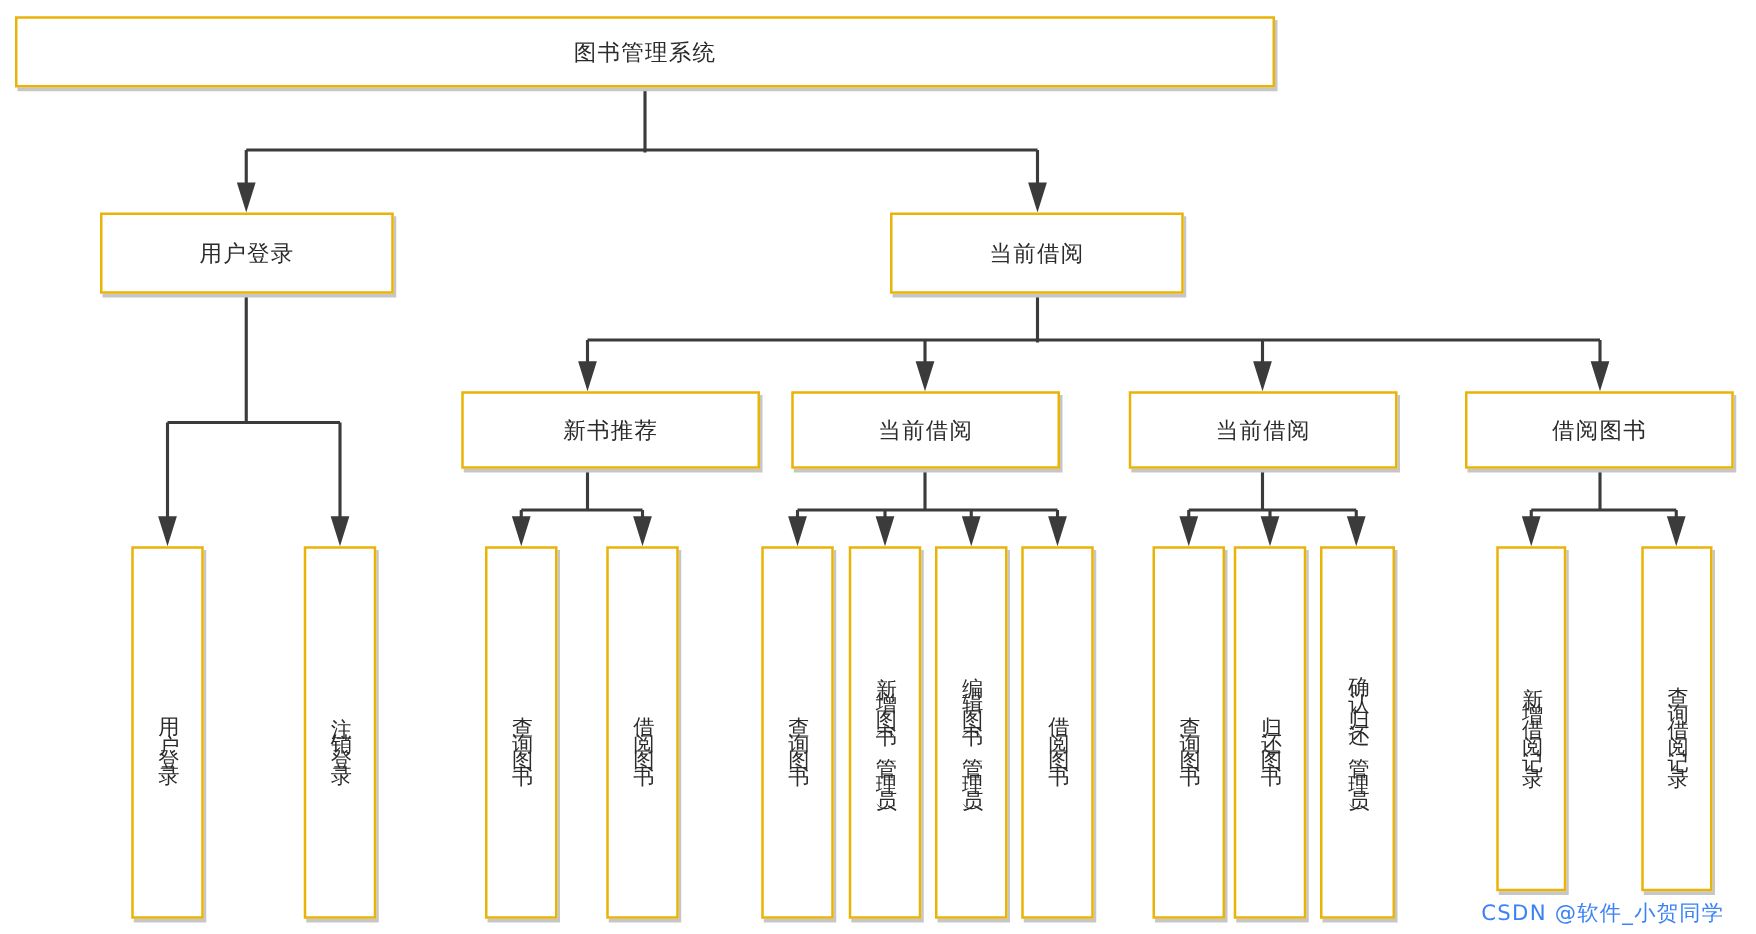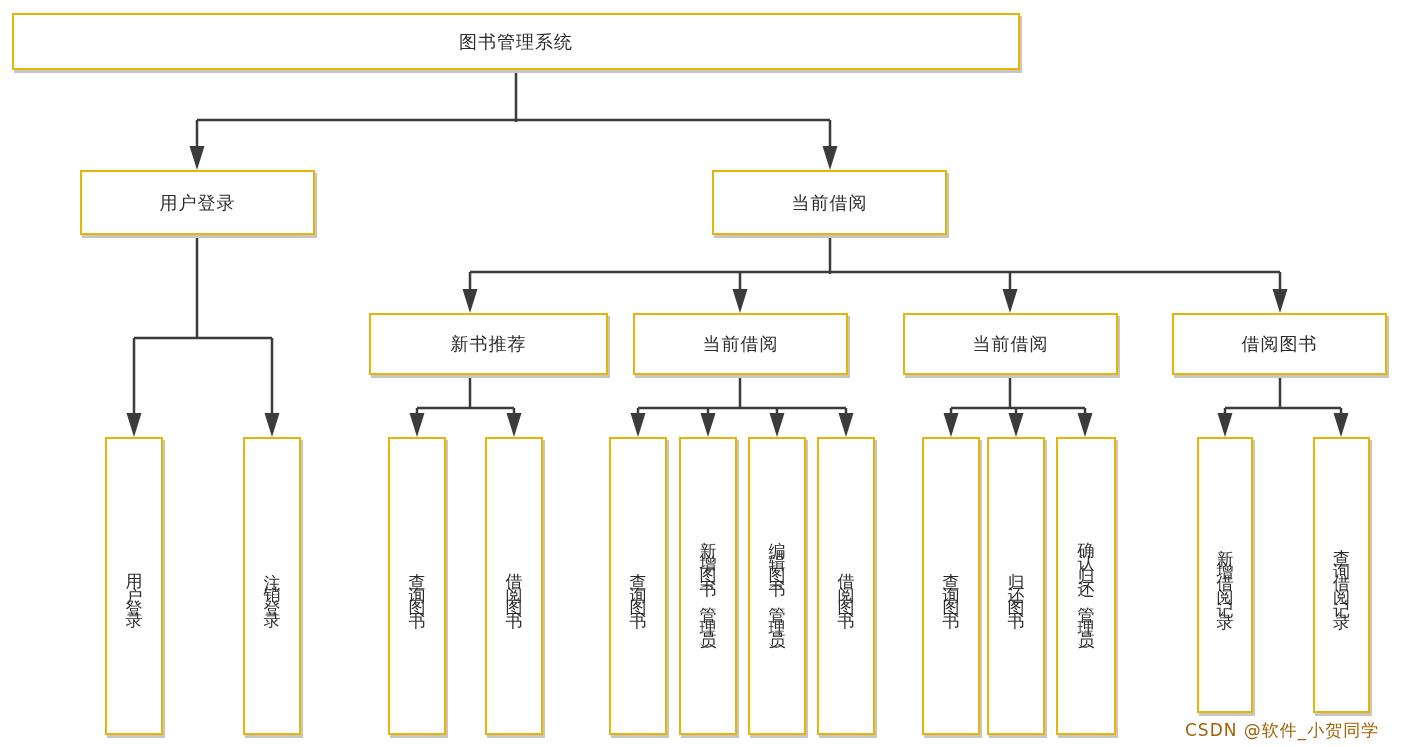--- a/index.html
+++ b/index.html
@@ -39,21 +39,21 @@
     text-orientation: mixed;
     font-size: 17px;
     letter-spacing: 13px;
     line-height: 1;
   }
   .watermark {
     position: absolute;
     left: 1185px;
     top: 719px;
     font-size: 17px;
-    color: #a16207;
+    color: #3b82f6;
     letter-spacing: 1px;
     text-shadow: 0 0 2px #ffffff, 1px 1px 0 #ffffff;
     white-space: nowrap;
   }
 </style>
 </head>
 <body>
 
 <div class="canvas">
 

